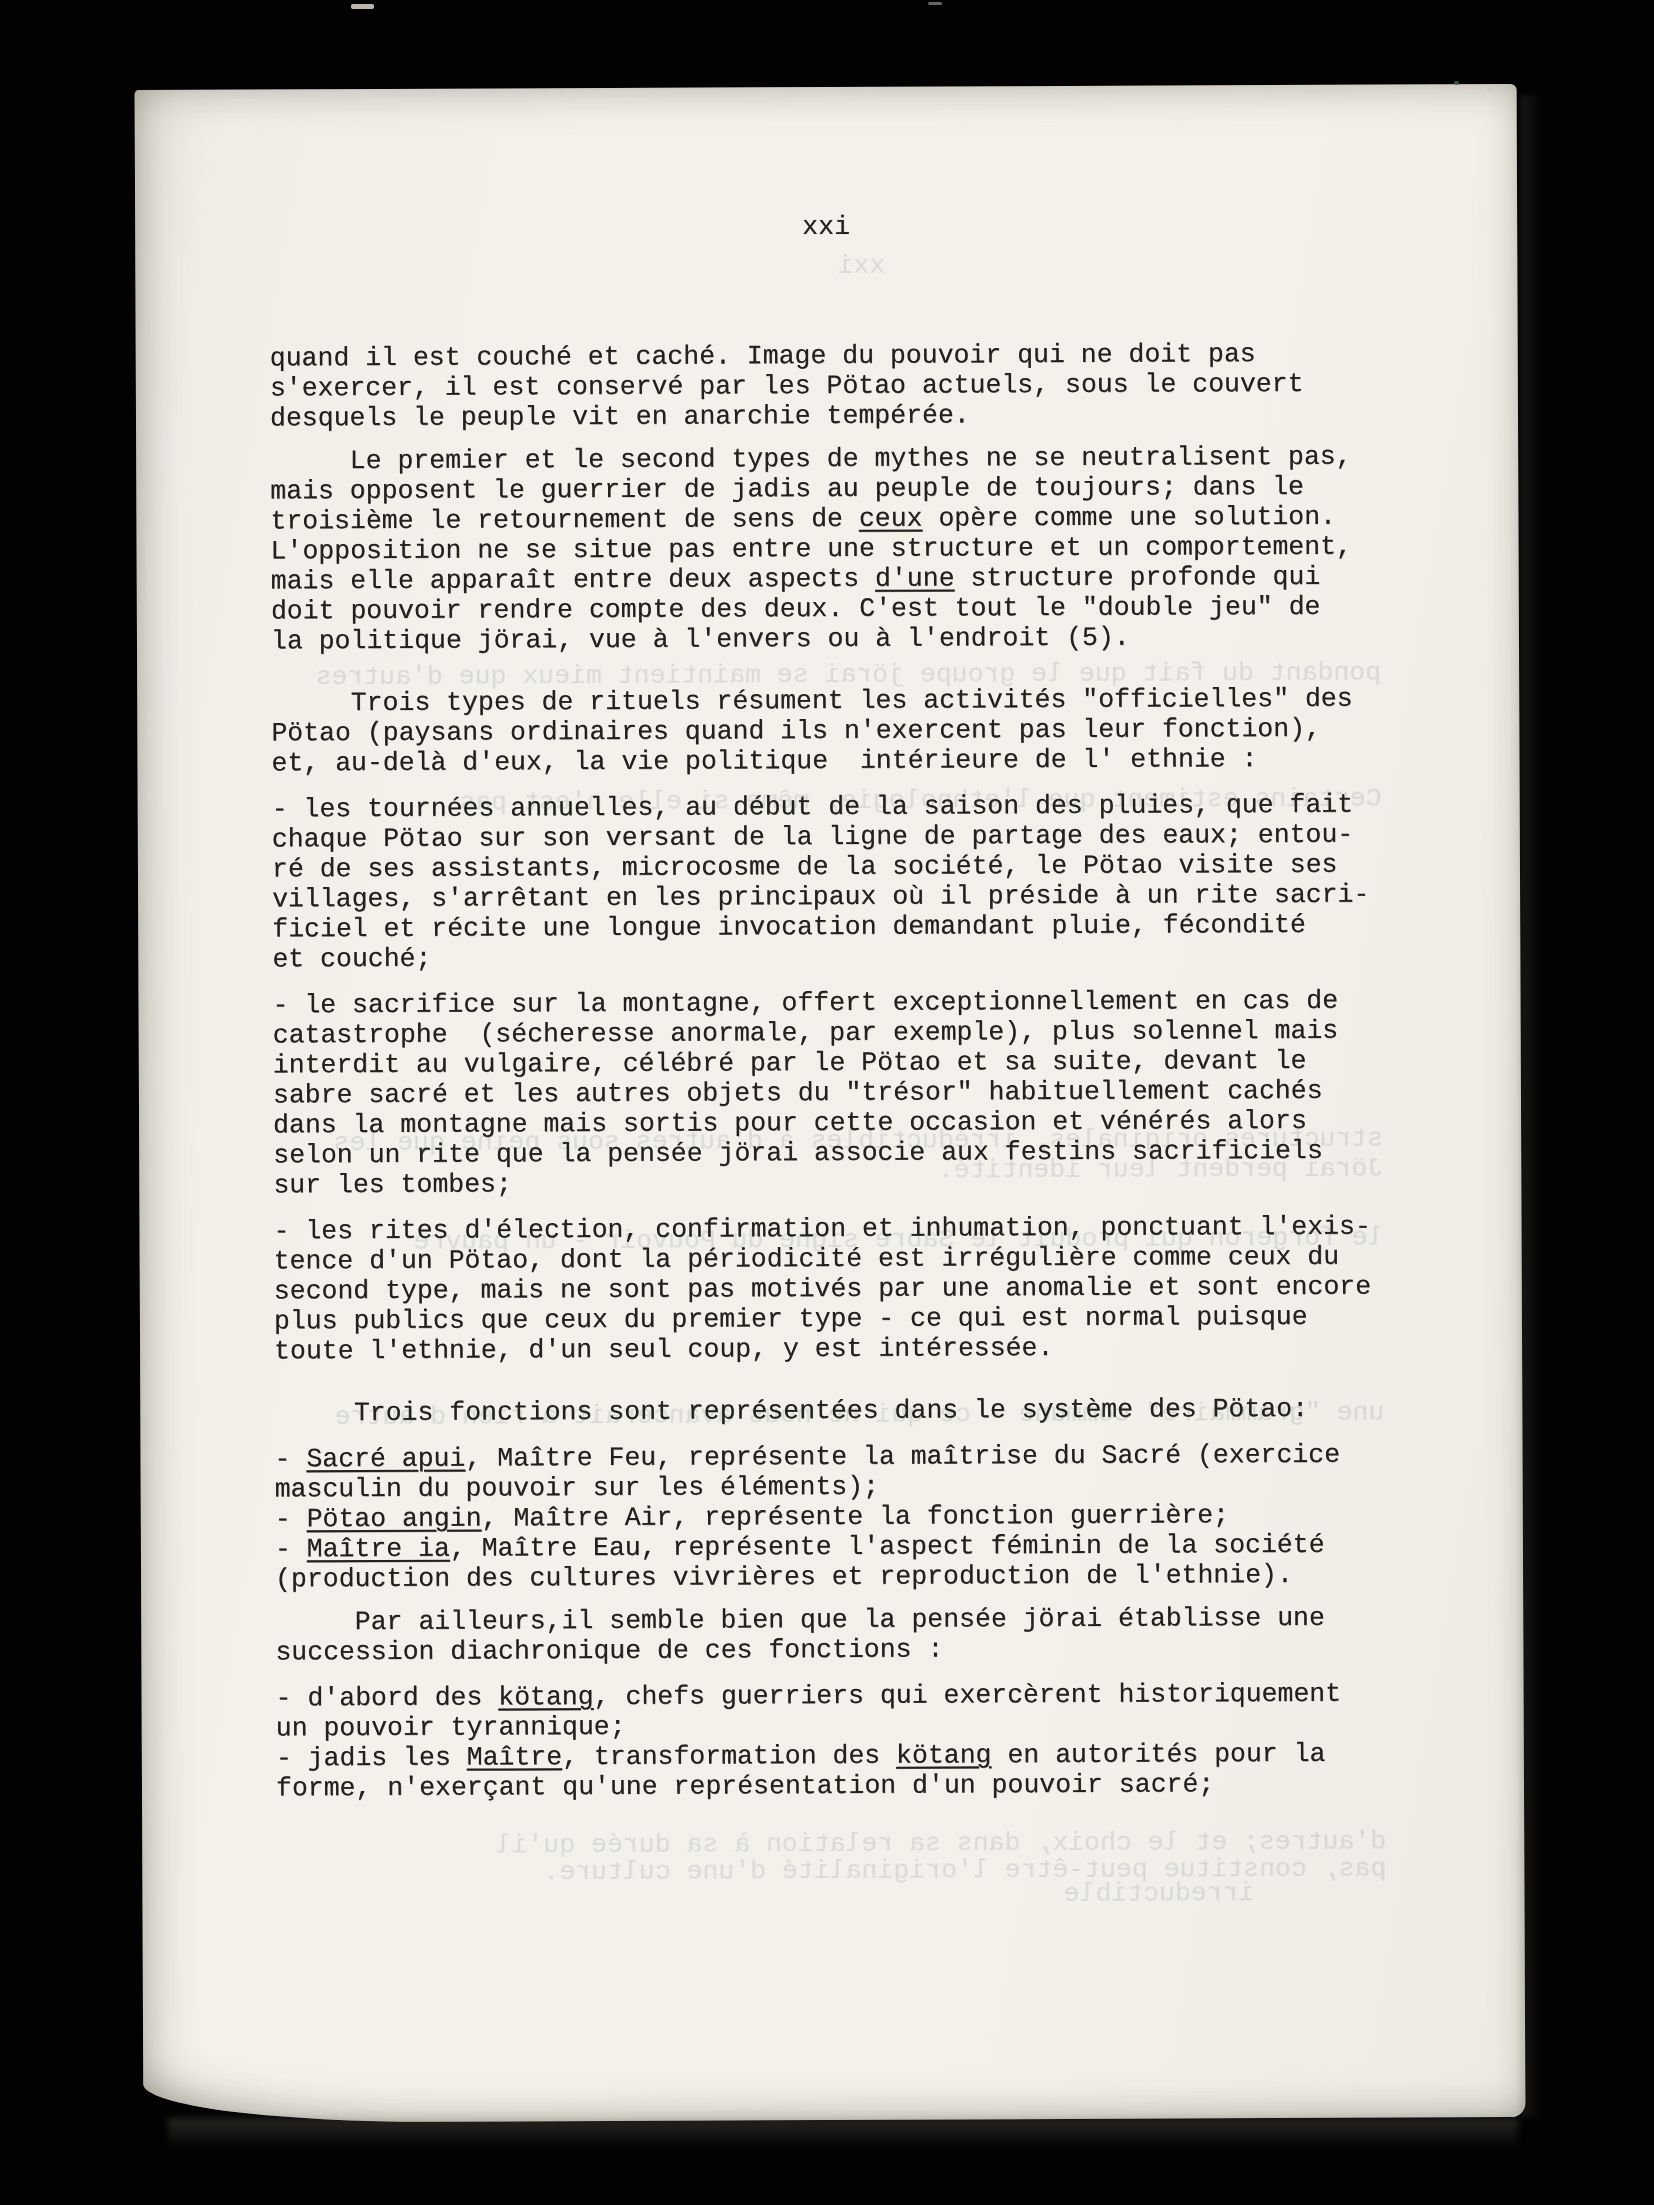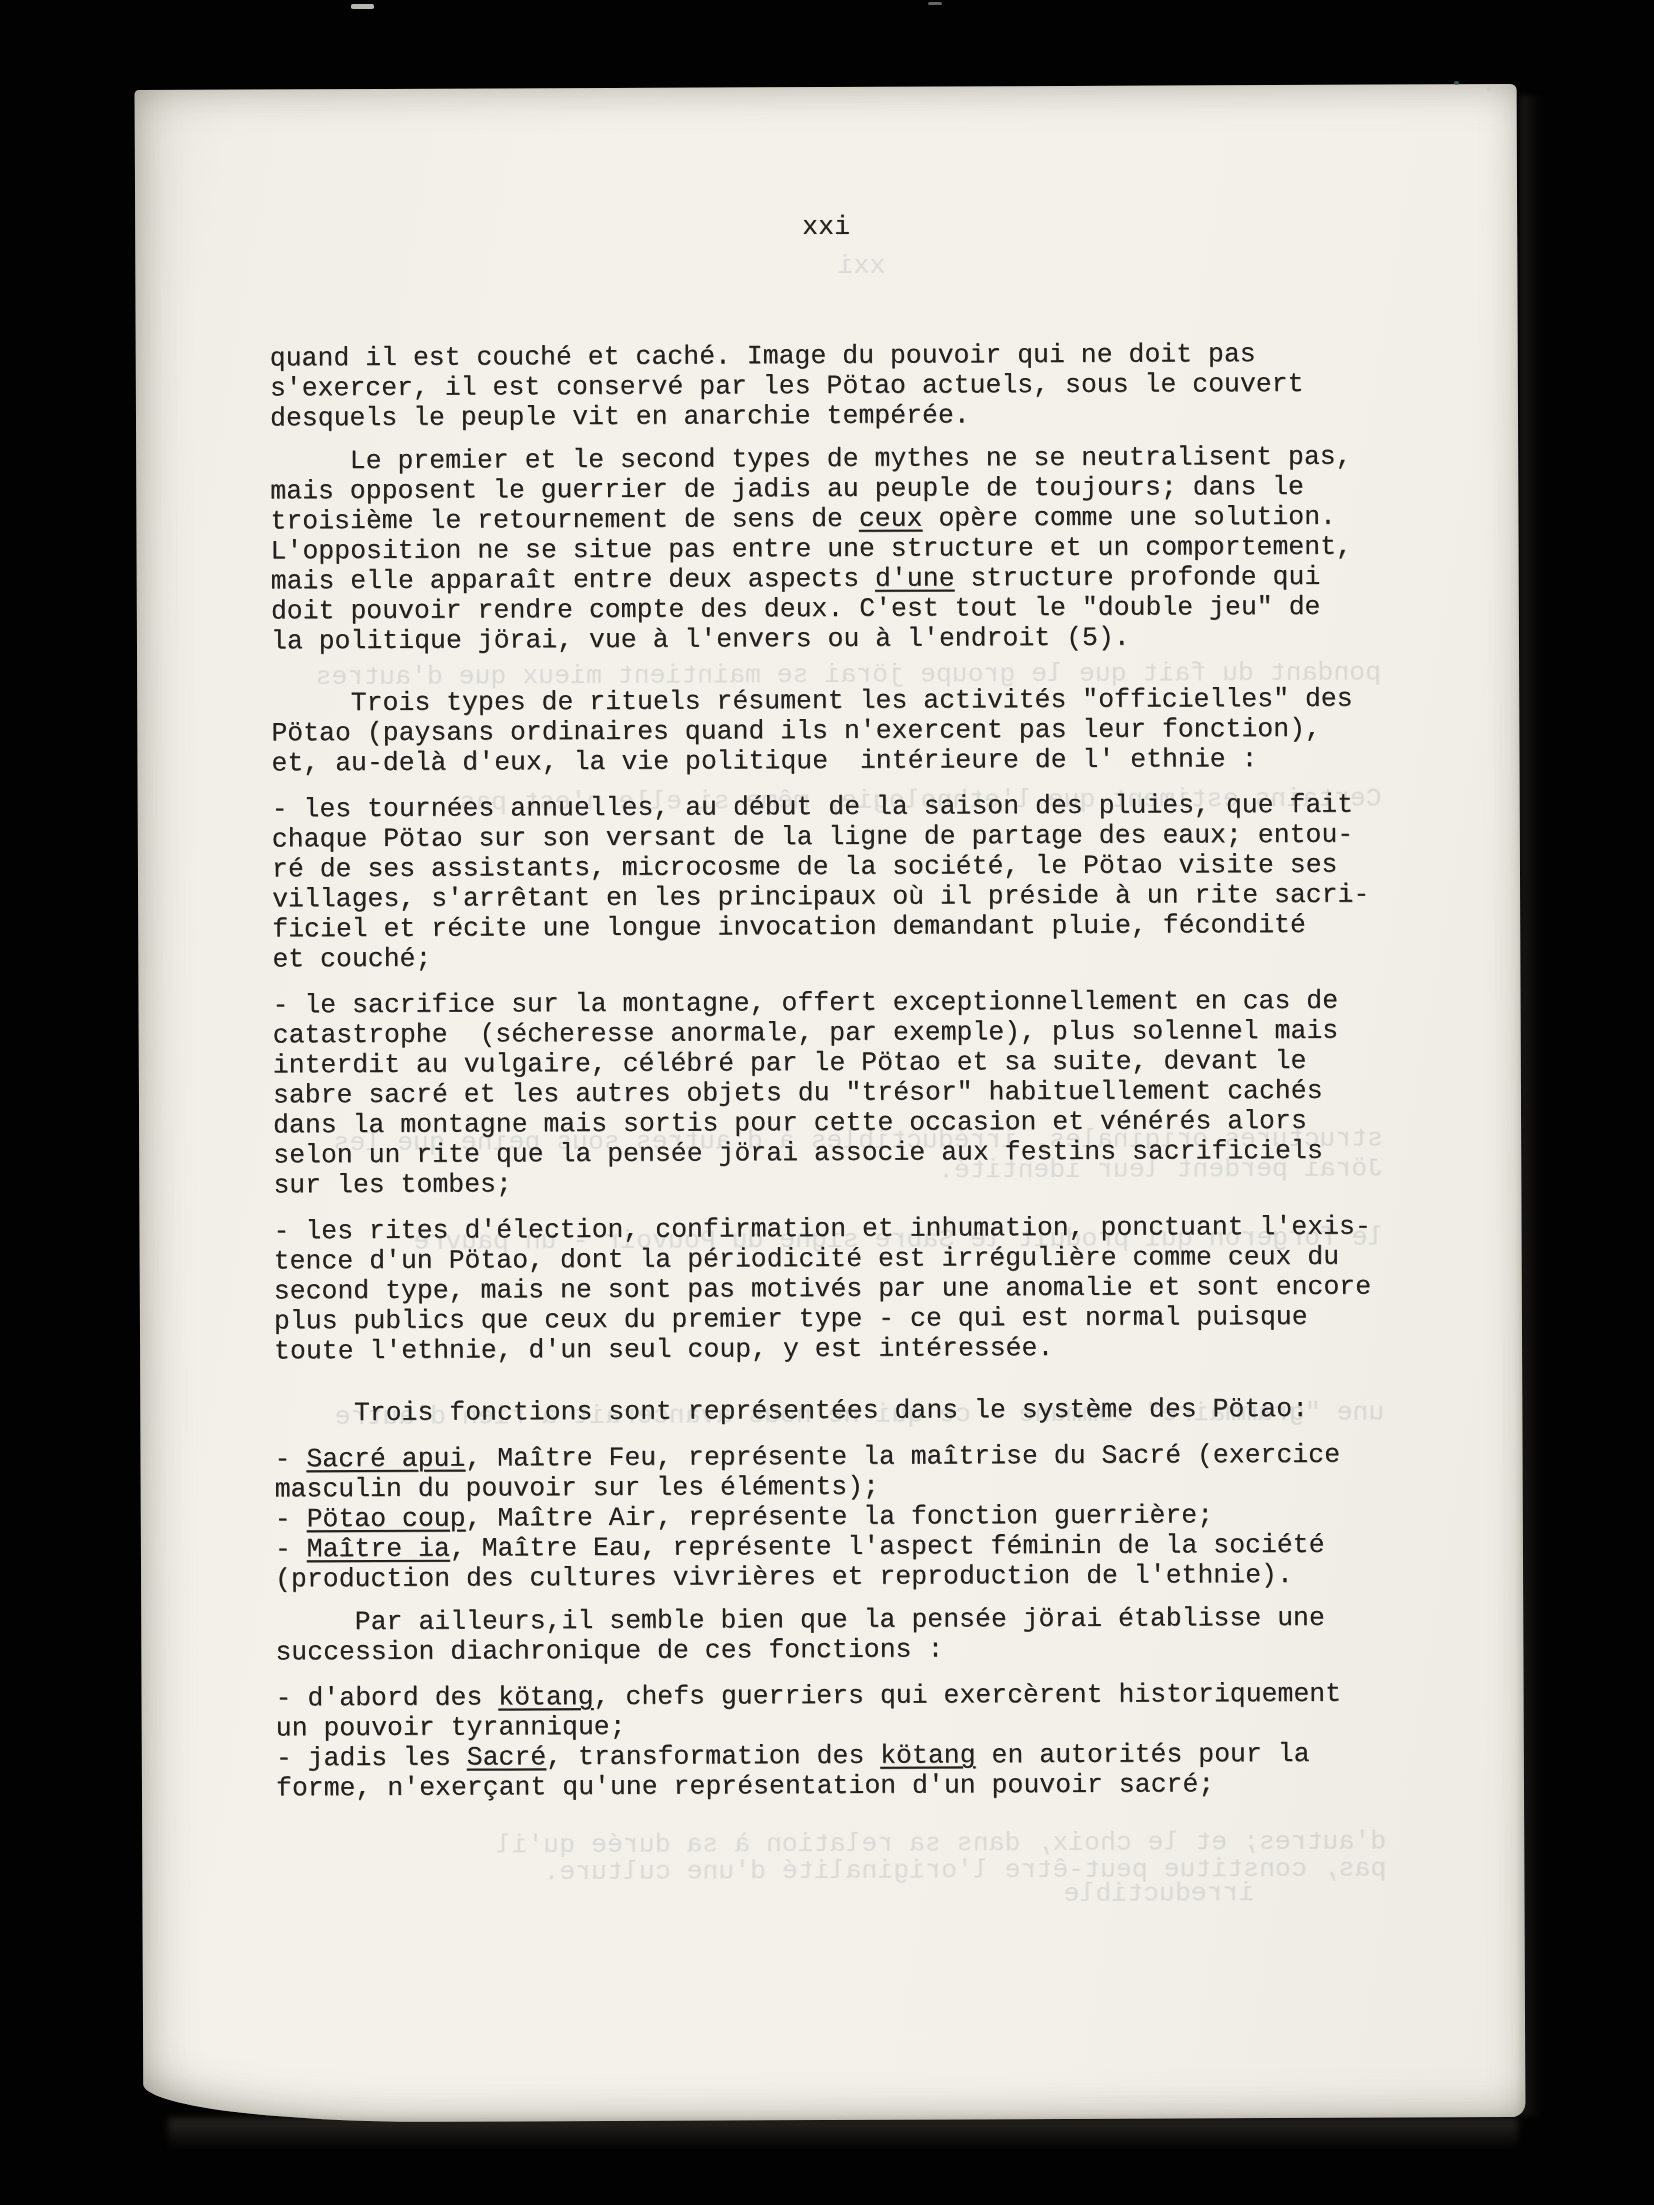--- a/index.html
+++ b/index.html
@@ -130,32 +130,32 @@
           <div class="line"><span>second type, mais ne sont pas motivés par une anomalie et sont encore</span></div>
           <div class="line"><span>plus publics que ceux du premier type - ce qui est normal puisque</span></div>
           <div class="line"><span>toute l'ethnie, d'un seul coup, y est intéressée.</span></div>
         </div>
         <div class="para gap-section">
           <div class="line"><span>     Trois fonctions sont représentées dans le système des Pötao:</span></div>
         </div>
         <div class="para gap-item">
           <div class="line"><span>- </span><span class="u">Sacré apui</span><span>, Maître Feu, représente la maîtrise du Sacré (exercice</span></div>
           <div class="line"><span>masculin du pouvoir sur les éléments);</span></div>
-          <div class="line"><span>- </span><span class="u">Pötao coup</span><span>, Maître Air, représente la fonction guerrière;</span></div>
+          <div class="line"><span>- </span><span class="u">Pötao angin</span><span>, Maître Air, représente la fonction guerrière;</span></div>
           <div class="line"><span>- </span><span class="u">Maître ia</span><span>, Maître Eau, représente l'aspect féminin de la société</span></div>
           <div class="line"><span>(production des cultures vivrières et reproduction de l'ethnie).</span></div>
         </div>
         <div class="para gap-para">
           <div class="line"><span>     Par ailleurs,il semble bien que la pensée jörai établisse une</span></div>
           <div class="line"><span>succession diachronique de ces fonctions :</span></div>
         </div>
         <div class="para gap-item">
           <div class="line"><span>- d'abord des </span><span class="u">kötang</span><span>, chefs guerriers qui exercèrent historiquement</span></div>
           <div class="line"><span>un pouvoir tyrannique;</span></div>
-          <div class="line"><span>- jadis les </span><span class="u">Sacré</span><span>, transformation des </span><span class="u">kötang</span><span> en autorités pour la</span></div>
+          <div class="line"><span>- jadis les </span><span class="u">Maître</span><span>, transformation des </span><span class="u">kötang</span><span> en autorités pour la</span></div>
           <div class="line"><span>forme, n'exerçant qu'une représentation d'un pouvoir sacré;</span></div>
         </div>
       </div>
   </div>
 
   <div class="shade-bottom"></div>
   <div class="shade-right"></div>
   <div class="speck s3"></div>
   <div class="speck s4"></div>
 </div>

